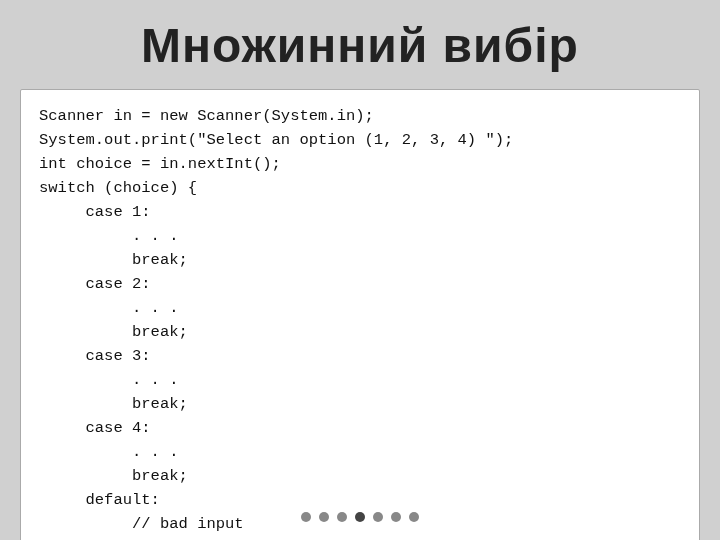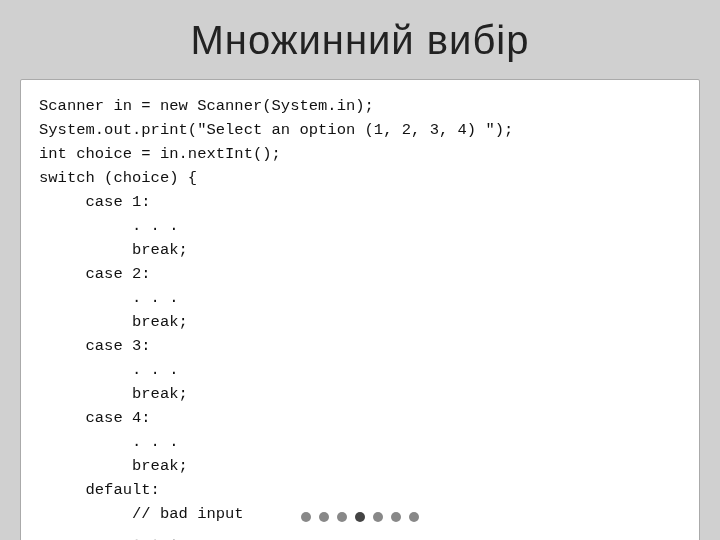--- a/index.html
+++ b/index.html
@@ -20,22 +20,22 @@
       overflow: hidden;
     }
 
     .title-area {
       width: 100%;
       padding: 18px 30px 12px 30px;
       text-align: center;
     }
 
     .slide-title {
-      font-size: 40px;
-      font-weight: normal;
+      font-size: 48px;
+      font-weight: bold;
       color: #222;
       font-family: Arial, sans-serif;
       letter-spacing: 1px;
     }
 
     .code-box {
       background: #ffffff;
       border: 1.5px solid #aaa;
       border-radius: 2px;
       width: 680px;

